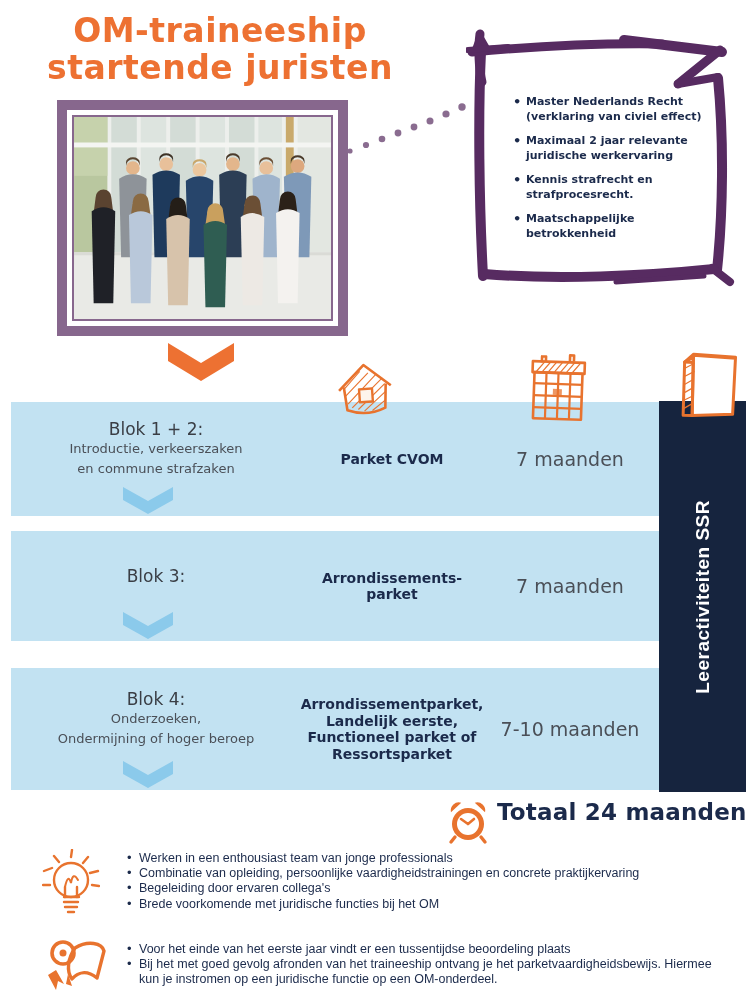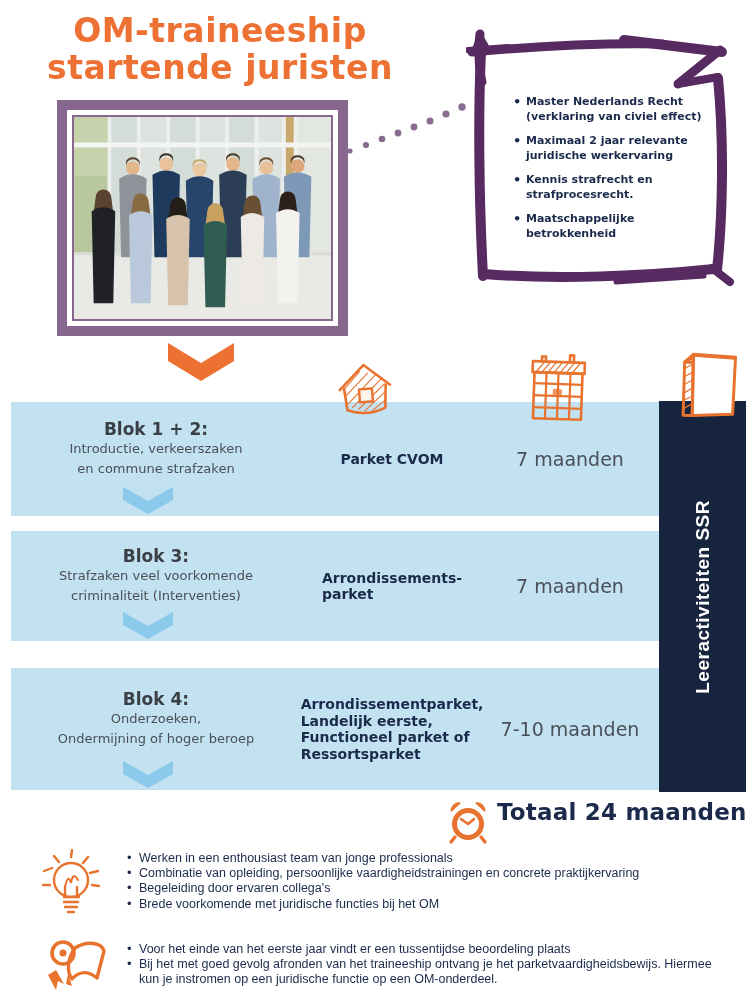--- a/index.html
+++ b/index.html
@@ -34,24 +34,24 @@
   .chev-big{position:absolute;left:168px;top:343px;}
 
   
   .row{position:absolute;left:11px;width:649px;background:#C2E2F2;}
   .row-1{top:402px;height:114px;}
   .row-2{top:531px;height:110px;}
   .row-3{top:668px;height:122px;}
   .col-blok{position:absolute;left:0;top:0;bottom:0;width:290px;display:flex;
             flex-direction:column;justify-content:center;align-items:center;
             padding-bottom:20px;box-sizing:border-box;text-align:center;}
-  .blok-label{font-size:17px;font-weight:bold;color:#3A3E45;line-height:20px;}
+  .blok-label{font-size:17px;font-weight:normal;color:#3A3E45;line-height:20px;}
   .blok-desc{font-size:13px;color:#4A4F57;line-height:20px;white-space:pre;}
   .col-loc{position:absolute;left:291px;top:0;bottom:0;width:180px;display:flex;
-           justify-content:center;align-items:center;
+           justify-content:center;align-items:center;text-align:center;
            font-size:14px;font-weight:bold;color:#1B2A4B;line-height:16.5px;white-space:pre;}
   .col-dur{position:absolute;left:483px;top:0;bottom:0;width:152px;display:flex;
            justify-content:center;align-items:center;font-size:19px;color:#4A4F57;}
   .chev-small{position:absolute;left:112px;bottom:2px;}
 
   
   .sidebar{position:absolute;left:659px;top:401px;width:87px;height:391px;background:#16243E;
            display:flex;align-items:center;justify-content:center;}
   .sidebar-label{writing-mode:vertical-rl;transform:rotate(180deg);color:#ffffff;
                  font-family:"Liberation Sans",sans-serif;font-weight:bold;font-size:19px;
@@ -208,22 +208,20 @@
     <svg class="chev-small" width="50" height="27">
       <polygon points="0,0 25,14 50,0 50,13 25,27 0,13" fill="#8BCAEB"></polygon>
     </svg>
     <div class="col-loc">Parket CVOM</div>
     <div class="col-dur">7 maanden</div>
   </div>
 
   <div class="row row-2">
     <div class="col-blok">
       <div class="blok-label">Blok 3:</div>
-      <div class="blok-desc">Strafzaken veel voorkomende
-criminaliteit (Interventies)</div>
     </div>
     <svg class="chev-small" width="50" height="27">
       <polygon points="0,0 25,14 50,0 50,13 25,27 0,13" fill="#8BCAEB"></polygon>
     </svg>
     <div class="col-loc">Arrondissements-
 parket</div>
     <div class="col-dur">7 maanden</div>
   </div>
 
   <div class="row row-3">

